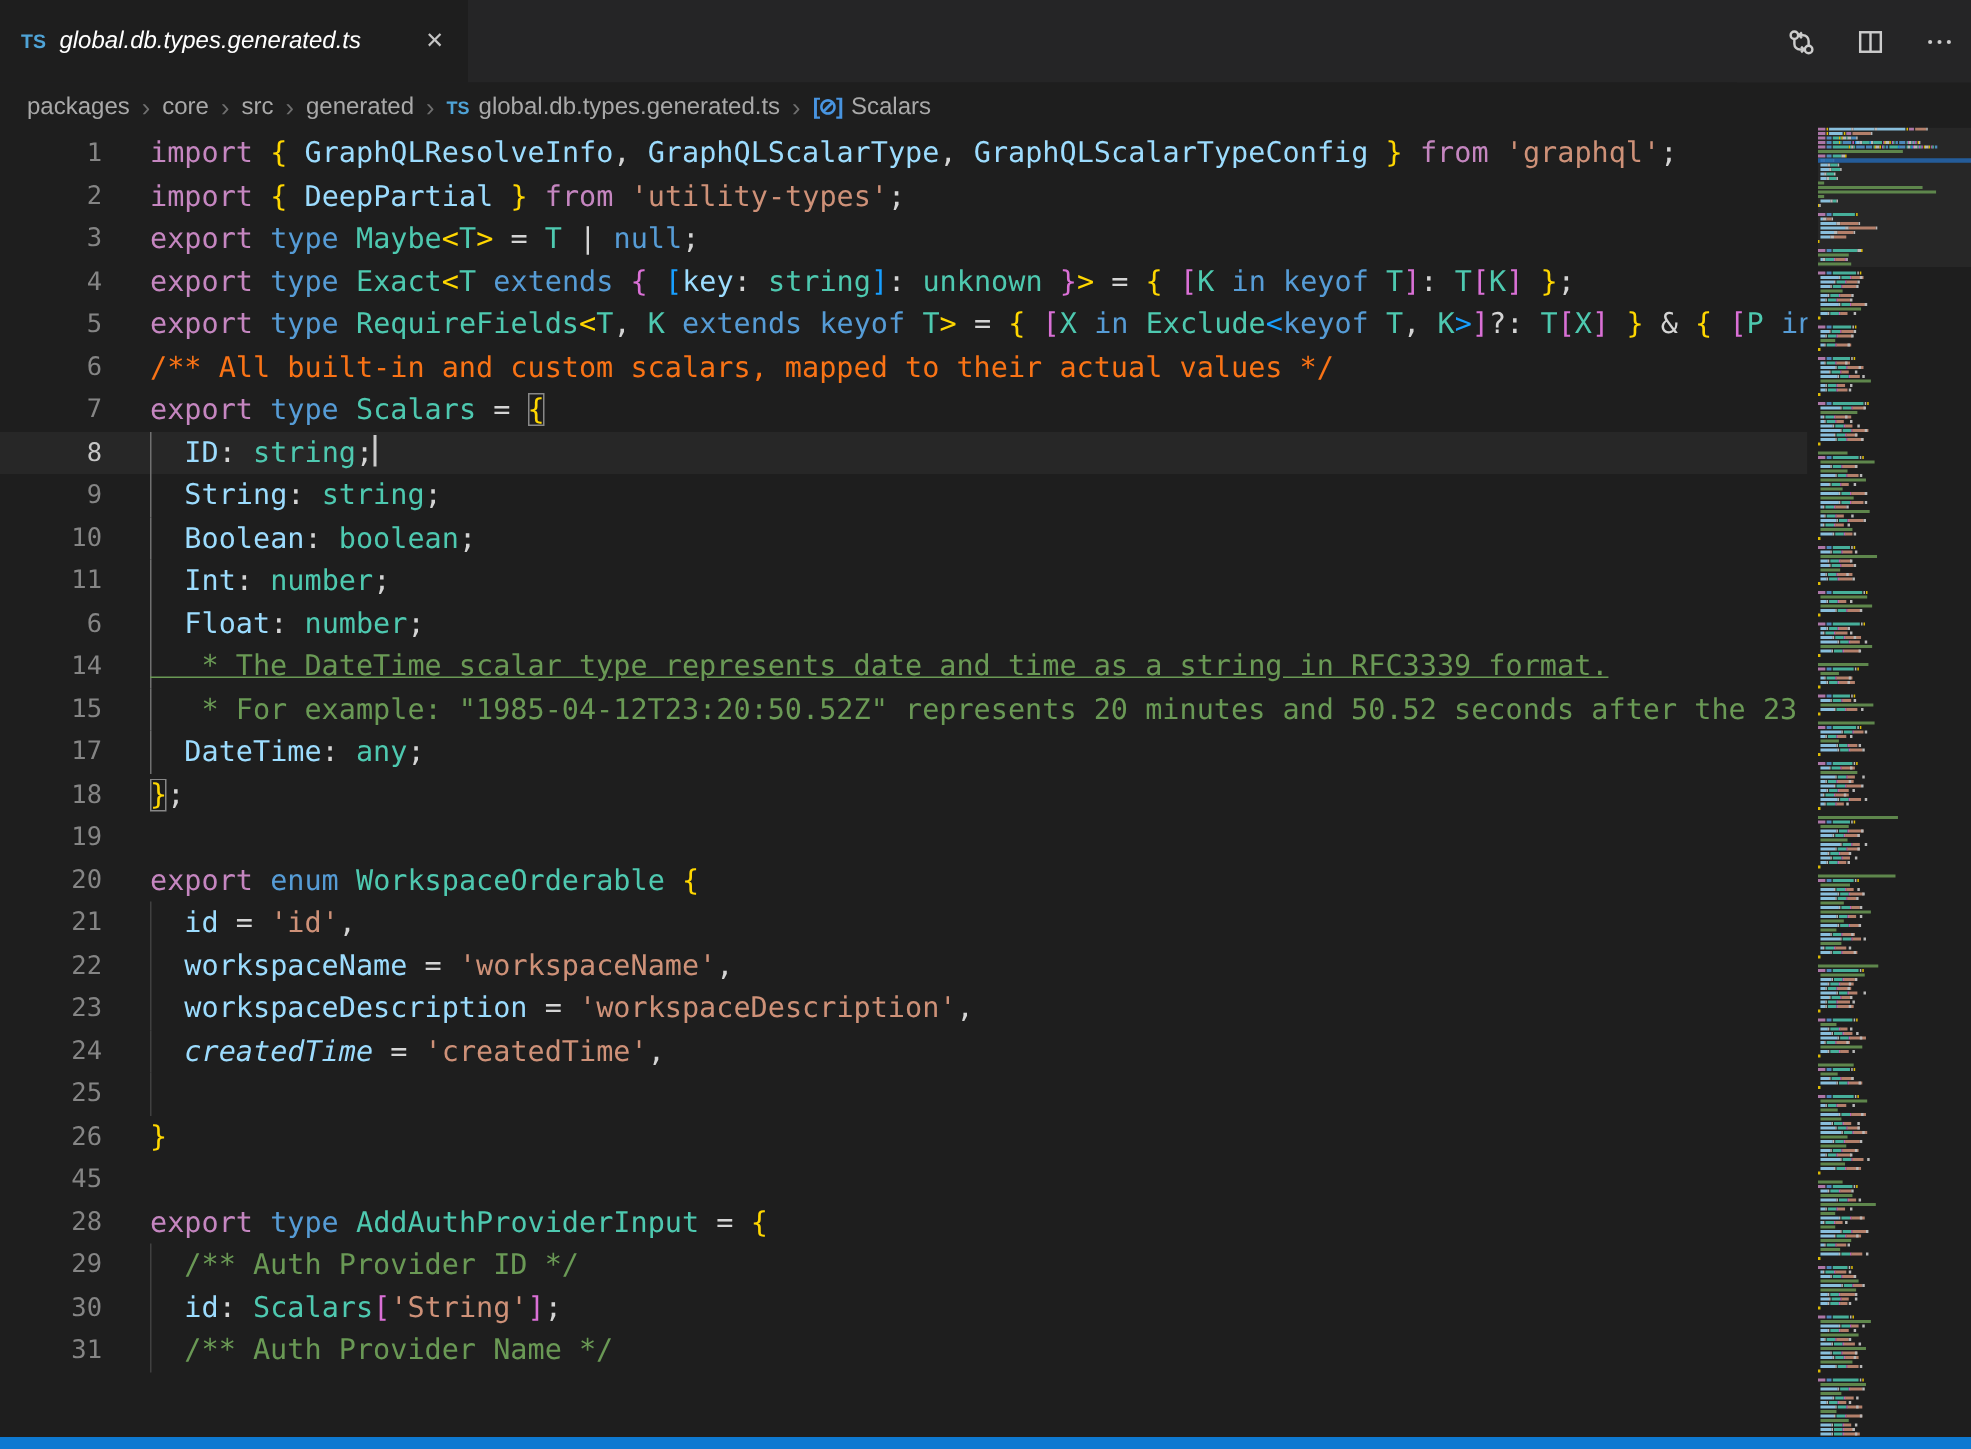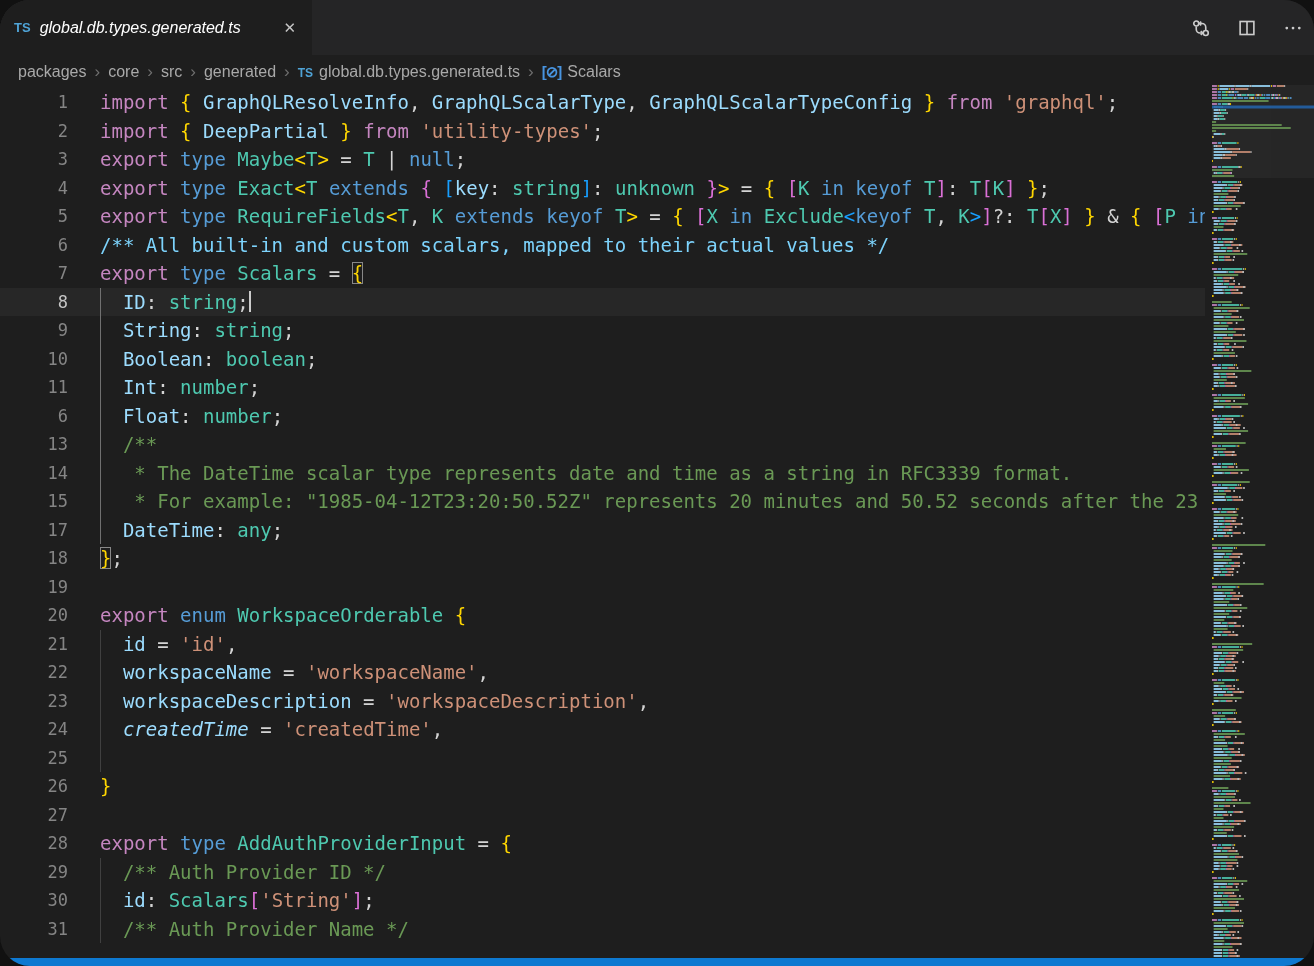--- a/index.html
+++ b/index.html
@@ -41,21 +41,21 @@
 
   
   #minimap { position:absolute; left:1212px; top:85px; width:102px; height:873px; cursor:pointer; }
 
   
   #statusbar { position:absolute; left:0; bottom:0; width:1314px; height:8px; }
 </style>
 </head>
 <body>
 
-<div id="root" style="background: rgb(30, 30, 30); border-radius: 30px;">
+<div id="root" style="background: rgb(30, 30, 30);">
 
   <div id="tabbar" style="background: rgb(37, 37, 38);">
     <div id="tab-active" style="background: rgb(30, 30, 30);">
       <span class="ts-badge">TS</span>
       <span id="tab-title">global.db.types.generated.ts</span>
       <span id="tab-close">✕</span>
     </div>
     <div id="tab-actions">
       <span class="action-btn">
         <svg width="20" height="20" viewBox="0 0 16 16">
@@ -96,41 +96,40 @@
       <span class="crumb-sep">›</span>
       <span class="crumb"><span class="sym-icon">[⊘]</span><span>Scalars</span></span>
     </div>
 
   <div id="editor">
       <div class="row"><div class="ln">1</div><div class="codetext"><span style="color: rgb(197, 134, 192);">import</span><span style="color: rgb(212, 212, 212);"> </span><span style="color: rgb(255, 215, 0);">{</span><span style="color: rgb(212, 212, 212);"> </span><span style="color: rgb(156, 220, 254);">GraphQLResolveInfo</span><span style="color: rgb(212, 212, 212);">, </span><span style="color: rgb(156, 220, 254);">GraphQLScalarType</span><span style="color: rgb(212, 212, 212);">, </span><span style="color: rgb(156, 220, 254);">GraphQLScalarTypeConfig</span><span style="color: rgb(212, 212, 212);"> </span><span style="color: rgb(255, 215, 0);">}</span><span style="color: rgb(212, 212, 212);"> </span><span style="color: rgb(197, 134, 192);">from</span><span style="color: rgb(212, 212, 212);"> </span><span style="color: rgb(206, 145, 120);">'graphql'</span><span style="color: rgb(212, 212, 212);">;</span></div></div>
       <div class="row"><div class="ln">2</div><div class="codetext"><span style="color: rgb(197, 134, 192);">import</span><span style="color: rgb(212, 212, 212);"> </span><span style="color: rgb(255, 215, 0);">{</span><span style="color: rgb(212, 212, 212);"> </span><span style="color: rgb(156, 220, 254);">DeepPartial</span><span style="color: rgb(212, 212, 212);"> </span><span style="color: rgb(255, 215, 0);">}</span><span style="color: rgb(212, 212, 212);"> </span><span style="color: rgb(197, 134, 192);">from</span><span style="color: rgb(212, 212, 212);"> </span><span style="color: rgb(206, 145, 120);">'utility-types'</span><span style="color: rgb(212, 212, 212);">;</span></div></div>
       <div class="row"><div class="ln">3</div><div class="codetext"><span style="color: rgb(197, 134, 192);">export</span><span style="color: rgb(212, 212, 212);"> </span><span style="color: rgb(86, 156, 214);">type</span><span style="color: rgb(212, 212, 212);"> </span><span style="color: rgb(78, 201, 176);">Maybe</span><span style="color: rgb(255, 215, 0);">&lt;</span><span style="color: rgb(78, 201, 176);">T</span><span style="color: rgb(255, 215, 0);">&gt;</span><span style="color: rgb(212, 212, 212);"> = </span><span style="color: rgb(78, 201, 176);">T</span><span style="color: rgb(212, 212, 212);"> | </span><span style="color: rgb(86, 156, 214);">null</span><span style="color: rgb(212, 212, 212);">;</span></div></div>
       <div class="row"><div class="ln">4</div><div class="codetext"><span style="color: rgb(197, 134, 192);">export</span><span style="color: rgb(212, 212, 212);"> </span><span style="color: rgb(86, 156, 214);">type</span><span style="color: rgb(212, 212, 212);"> </span><span style="color: rgb(78, 201, 176);">Exact</span><span style="color: rgb(255, 215, 0);">&lt;</span><span style="color: rgb(78, 201, 176);">T</span><span style="color: rgb(212, 212, 212);"> </span><span style="color: rgb(86, 156, 214);">extends</span><span style="color: rgb(212, 212, 212);"> </span><span style="color: rgb(218, 112, 214);">{</span><span style="color: rgb(212, 212, 212);"> </span><span style="color: rgb(23, 159, 255);">[</span><span style="color: rgb(156, 220, 254);">key</span><span style="color: rgb(212, 212, 212);">: </span><span style="color: rgb(78, 201, 176);">string</span><span style="color: rgb(23, 159, 255);">]</span><span style="color: rgb(212, 212, 212);">: </span><span style="color: rgb(78, 201, 176);">unknown</span><span style="color: rgb(212, 212, 212);"> </span><span style="color: rgb(218, 112, 214);">}</span><span style="color: rgb(255, 215, 0);">&gt;</span><span style="color: rgb(212, 212, 212);"> = </span><span style="color: rgb(255, 215, 0);">{</span><span style="color: rgb(212, 212, 212);"> </span><span style="color: rgb(218, 112, 214);">[</span><span style="color: rgb(78, 201, 176);">K</span><span style="color: rgb(212, 212, 212);"> </span><span style="color: rgb(86, 156, 214);">in</span><span style="color: rgb(212, 212, 212);"> </span><span style="color: rgb(86, 156, 214);">keyof</span><span style="color: rgb(212, 212, 212);"> </span><span style="color: rgb(78, 201, 176);">T</span><span style="color: rgb(218, 112, 214);">]</span><span style="color: rgb(212, 212, 212);">: </span><span style="color: rgb(78, 201, 176);">T</span><span style="color: rgb(218, 112, 214);">[</span><span style="color: rgb(78, 201, 176);">K</span><span style="color: rgb(218, 112, 214);">]</span><span style="color: rgb(212, 212, 212);"> </span><span style="color: rgb(255, 215, 0);">}</span><span style="color: rgb(212, 212, 212);">;</span></div></div>
       <div class="row"><div class="ln">5</div><div class="codetext"><span style="color: rgb(197, 134, 192);">export</span><span style="color: rgb(212, 212, 212);"> </span><span style="color: rgb(86, 156, 214);">type</span><span style="color: rgb(212, 212, 212);"> </span><span style="color: rgb(78, 201, 176);">RequireFields</span><span style="color: rgb(255, 215, 0);">&lt;</span><span style="color: rgb(78, 201, 176);">T</span><span style="color: rgb(212, 212, 212);">, </span><span style="color: rgb(78, 201, 176);">K</span><span style="color: rgb(212, 212, 212);"> </span><span style="color: rgb(86, 156, 214);">extends</span><span style="color: rgb(212, 212, 212);"> </span><span style="color: rgb(86, 156, 214);">keyof</span><span style="color: rgb(212, 212, 212);"> </span><span style="color: rgb(78, 201, 176);">T</span><span style="color: rgb(255, 215, 0);">&gt;</span><span style="color: rgb(212, 212, 212);"> = </span><span style="color: rgb(255, 215, 0);">{</span><span style="color: rgb(212, 212, 212);"> </span><span style="color: rgb(218, 112, 214);">[</span><span style="color: rgb(78, 201, 176);">X</span><span style="color: rgb(212, 212, 212);"> </span><span style="color: rgb(86, 156, 214);">in</span><span style="color: rgb(212, 212, 212);"> </span><span style="color: rgb(78, 201, 176);">Exclude</span><span style="color: rgb(23, 159, 255);">&lt;</span><span style="color: rgb(86, 156, 214);">keyof</span><span style="color: rgb(212, 212, 212);"> </span><span style="color: rgb(78, 201, 176);">T</span><span style="color: rgb(212, 212, 212);">, </span><span style="color: rgb(78, 201, 176);">K</span><span style="color: rgb(23, 159, 255);">&gt;</span><span style="color: rgb(218, 112, 214);">]</span><span style="color: rgb(212, 212, 212);">?: </span><span style="color: rgb(78, 201, 176);">T</span><span style="color: rgb(218, 112, 214);">[</span><span style="color: rgb(78, 201, 176);">X</span><span style="color: rgb(218, 112, 214);">]</span><span style="color: rgb(212, 212, 212);"> </span><span style="color: rgb(255, 215, 0);">}</span><span style="color: rgb(212, 212, 212);"> &amp; </span><span style="color: rgb(255, 215, 0);">{</span><span style="color: rgb(212, 212, 212);"> </span><span style="color: rgb(218, 112, 214);">[</span><span style="color: rgb(78, 201, 176);">P</span><span style="color: rgb(212, 212, 212);"> </span><span style="color: rgb(86, 156, 214);">in</span></div></div>
-      <div class="row"><div class="ln">6</div><div class="codetext"><span style="color: #7dd3fc;">/** All built-in and custom scalars, mapped to their actual values */</span></div></div>
+      <div class="row"><div class="ln">6</div><div class="codetext"><span style="color: #f97316;">/** All built-in and custom scalars, mapped to their actual values */</span></div></div>
       <div class="row"><div class="ln">7</div><div class="codetext"><span style="color: rgb(197, 134, 192);">export</span><span style="color: rgb(212, 212, 212);"> </span><span style="color: rgb(86, 156, 214);">type</span><span style="color: rgb(212, 212, 212);"> </span><span style="color: rgb(78, 201, 176);">Scalars</span><span style="color: rgb(212, 212, 212);"> = </span><span class="match" style="color: rgb(255, 215, 0);">{</span></div></div>
       <div class="row cur"><div class="ln">8</div><i class="guide g-active"></i><div class="codetext"><span style="color: rgb(212, 212, 212);">  </span><span style="color: rgb(156, 220, 254);">ID</span><span style="color: rgb(212, 212, 212);">: </span><span style="color: rgb(78, 201, 176);">string</span><span style="color: rgb(212, 212, 212);">;</span><span class="cursor"></span></div></div>
       <div class="row"><div class="ln">9</div><i class="guide g-active"></i><div class="codetext"><span style="color: rgb(212, 212, 212);">  </span><span style="color: rgb(156, 220, 254);">String</span><span style="color: rgb(212, 212, 212);">: </span><span style="color: rgb(78, 201, 176);">string</span><span style="color: rgb(212, 212, 212);">;</span></div></div>
       <div class="row"><div class="ln">10</div><i class="guide g-active"></i><div class="codetext"><span style="color: rgb(212, 212, 212);">  </span><span style="color: rgb(156, 220, 254);">Boolean</span><span style="color: rgb(212, 212, 212);">: </span><span style="color: rgb(78, 201, 176);">boolean</span><span style="color: rgb(212, 212, 212);">;</span></div></div>
       <div class="row"><div class="ln">11</div><i class="guide g-active"></i><div class="codetext"><span style="color: rgb(212, 212, 212);">  </span><span style="color: rgb(156, 220, 254);">Int</span><span style="color: rgb(212, 212, 212);">: </span><span style="color: rgb(78, 201, 176);">number</span><span style="color: rgb(212, 212, 212);">;</span></div></div>
       <div class="row"><div class="ln">6</div><i class="guide g-active"></i><div class="codetext"><span style="color: rgb(212, 212, 212);">  </span><span style="color: rgb(156, 220, 254);">Float</span><span style="color: rgb(212, 212, 212);">: </span><span style="color: rgb(78, 201, 176);">number</span><span style="color: rgb(212, 212, 212);">;</span></div></div>
-      <div class="row"><div class="ln">13</div><i class="guide g-active"></i><div class="codetext"><span style="color: rgb(106, 153, 85);">  /**</span></div></div>
-      <div class="row"><div class="ln">14</div><i class="guide g-active"></i><div class="codetext"><span style="color: rgb(106, 153, 85);">   * The DateTime scalar type represents date and time as a string in RFC3339 format.</span></div></div>
+      <div class="row"><div class="ln">14</div><i class="guide g-active"></i><div class="codetext"><span style="color: rgb(106, 153, 85); text-decoration: underline;">   * The DateTime scalar type represents date and time as a string in RFC3339 format.</span></div></div>
       <div class="row"><div class="ln">15</div><i class="guide g-active"></i><div class="codetext"><span style="color: rgb(106, 153, 85);">   * For example: "1985-04-12T23:20:50.52Z" represents 20 minutes and 50.52 seconds after the 23</span></div></div>
       <div class="row"><div class="ln">17</div><i class="guide g-active"></i><div class="codetext"><span style="color: rgb(212, 212, 212);">  </span><span style="color: rgb(156, 220, 254);">DateTime</span><span style="color: rgb(212, 212, 212);">: </span><span style="color: rgb(78, 201, 176);">any</span><span style="color: rgb(212, 212, 212);">;</span></div></div>
       <div class="row"><div class="ln">18</div><div class="codetext"><span class="match" style="color: rgb(255, 215, 0);">}</span><span style="color: rgb(212, 212, 212);">;</span></div></div>
       <div class="row"><div class="ln">19</div><div class="codetext"></div></div>
       <div class="row"><div class="ln">20</div><div class="codetext"><span style="color: rgb(197, 134, 192);">export</span><span style="color: rgb(212, 212, 212);"> </span><span style="color: rgb(86, 156, 214);">enum</span><span style="color: rgb(212, 212, 212);"> </span><span style="color: rgb(78, 201, 176);">WorkspaceOrderable</span><span style="color: rgb(212, 212, 212);"> </span><span style="color: rgb(255, 215, 0);">{</span></div></div>
       <div class="row"><div class="ln">21</div><i class="guide"></i><div class="codetext"><span style="color: rgb(212, 212, 212);">  </span><span style="color: rgb(156, 220, 254);">id</span><span style="color: rgb(212, 212, 212);"> = </span><span style="color: rgb(206, 145, 120);">'id'</span><span style="color: rgb(212, 212, 212);">,</span></div></div>
       <div class="row"><div class="ln">22</div><i class="guide"></i><div class="codetext"><span style="color: rgb(212, 212, 212);">  </span><span style="color: rgb(156, 220, 254);">workspaceName</span><span style="color: rgb(212, 212, 212);"> = </span><span style="color: rgb(206, 145, 120);">'workspaceName'</span><span style="color: rgb(212, 212, 212);">,</span></div></div>
       <div class="row"><div class="ln">23</div><i class="guide"></i><div class="codetext"><span style="color: rgb(212, 212, 212);">  </span><span style="color: rgb(156, 220, 254);">workspaceDescription</span><span style="color: rgb(212, 212, 212);"> = </span><span style="color: rgb(206, 145, 120);">'workspaceDescription'</span><span style="color: rgb(212, 212, 212);">,</span></div></div>
       <div class="row"><div class="ln">24</div><i class="guide"></i><div class="codetext"><span style="color: rgb(212, 212, 212);">  </span><span style="color: rgb(156, 220, 254); font-style: italic;">createdTime</span><span style="color: rgb(212, 212, 212);"> = </span><span style="color: rgb(206, 145, 120);">'createdTime'</span><span style="color: rgb(212, 212, 212);">,</span></div></div>
       <div class="row"><div class="ln">25</div><i class="guide"></i></div>
       <div class="row"><div class="ln">26</div><div class="codetext"><span style="color: rgb(255, 215, 0);">}</span></div></div>
-      <div class="row"><div class="ln">27</div><div class="codetext"></div></div>
+      <div class="row"><div class="ln">45</div><div class="codetext"></div></div>
       <div class="row"><div class="ln">28</div><div class="codetext"><span style="color: rgb(197, 134, 192);">export</span><span style="color: rgb(212, 212, 212);"> </span><span style="color: rgb(86, 156, 214);">type</span><span style="color: rgb(212, 212, 212);"> </span><span style="color: rgb(78, 201, 176);">AddAuthProviderInput</span><span style="color: rgb(212, 212, 212);"> = </span><span style="color: rgb(255, 215, 0);">{</span></div></div>
       <div class="row"><div class="ln">29</div><i class="guide"></i><div class="codetext"><span style="color: rgb(106, 153, 85);">  /** Auth Provider ID */</span></div></div>
       <div class="row"><div class="ln">30</div><i class="guide"></i><div class="codetext"><span style="color: rgb(212, 212, 212);">  </span><span style="color: rgb(156, 220, 254);">id</span><span style="color: rgb(212, 212, 212);">: </span><span style="color: rgb(78, 201, 176);">Scalars</span><span style="color: rgb(218, 112, 214);">[</span><span style="color: rgb(206, 145, 120);">'String'</span><span style="color: rgb(218, 112, 214);">]</span><span style="color: rgb(212, 212, 212);">;</span></div></div>
       <div class="row"><div class="ln">31</div><i class="guide"></i><div class="codetext"><span style="color: rgb(106, 153, 85);">  /** Auth Provider Name */</span></div></div>
     </div>
 
   <div id="minimap"><svg width="102" height="873" style="opacity: 0.85;">
         <rect x="0" y="0" width="102" height="93" fill="rgba(121,121,121,0.12)"></rect>
         <rect x="0" y="0" width="4.92" height="2" fill="#C586C0"></rect>
         <rect x="5.739999999999999" y="0" width="1" height="2" fill="#FFD700"></rect>

